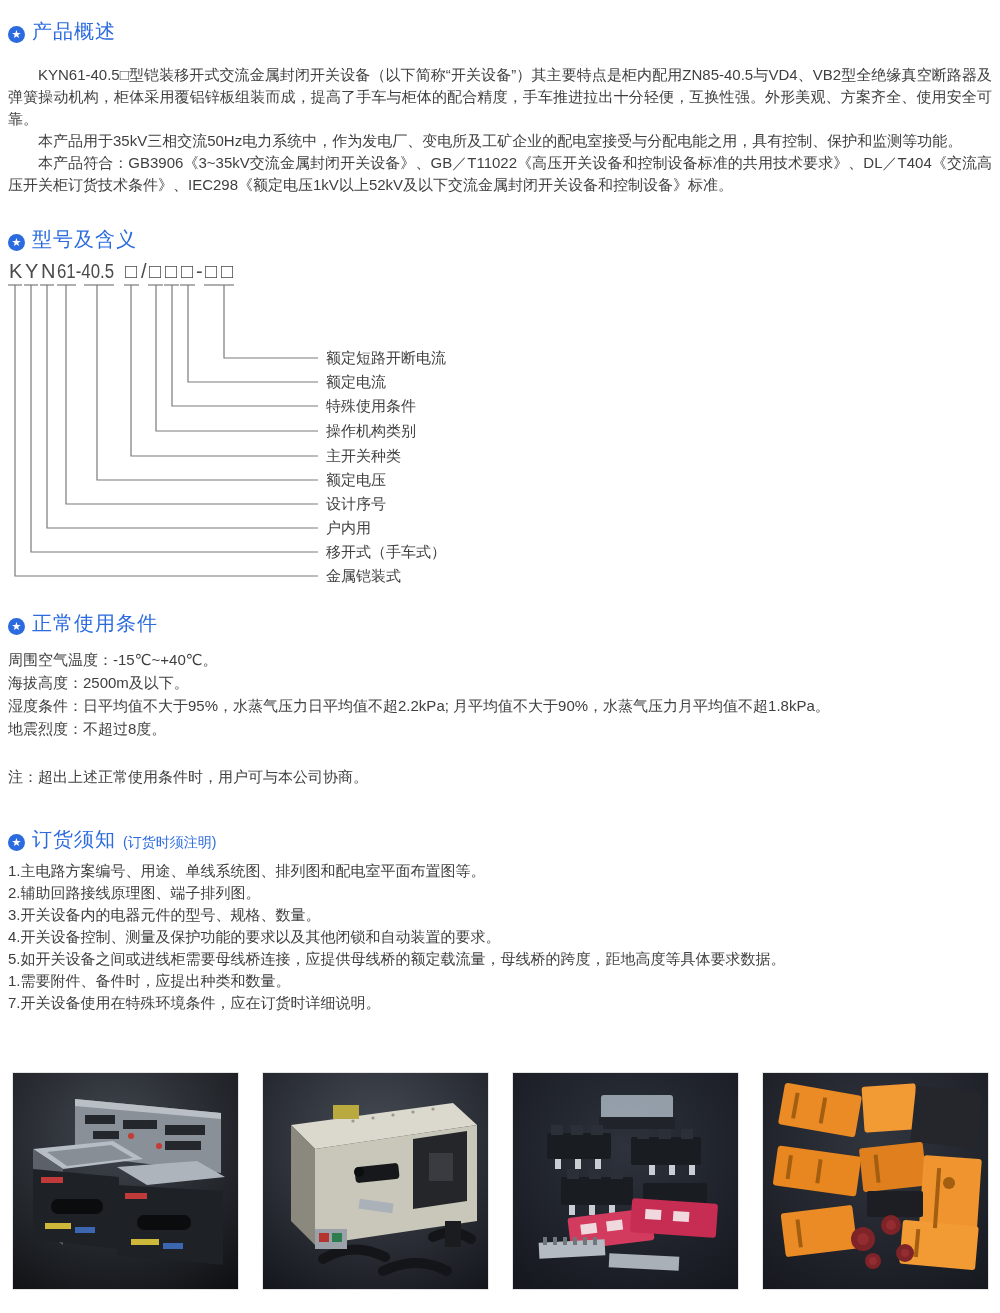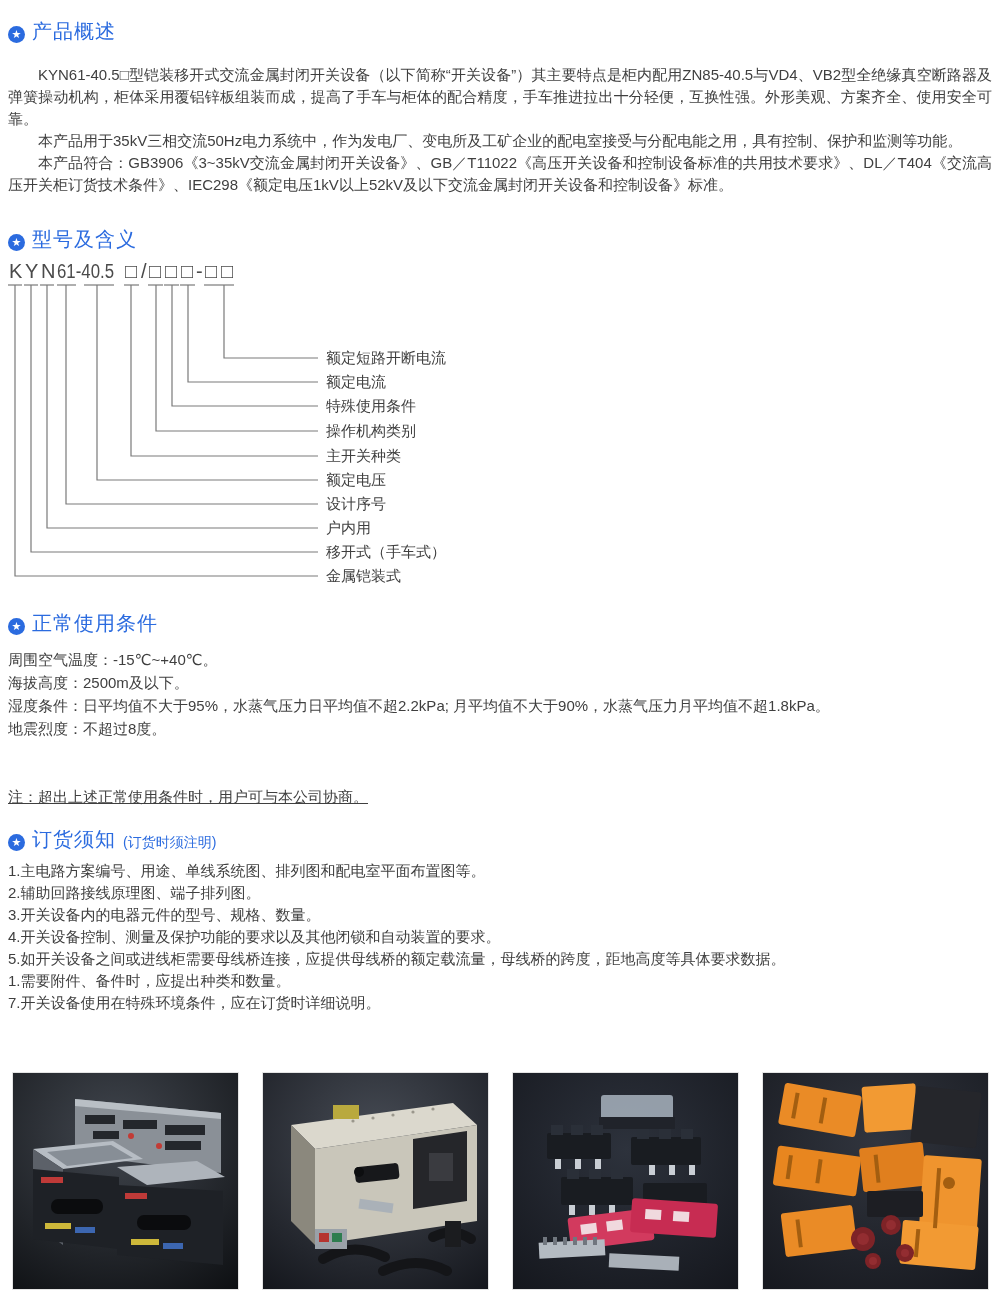--- a/index.html
+++ b/index.html
@@ -89,21 +89,21 @@
   <div class="sec-head" style="top:610px;">
     <span class="star">★</span>
     <span class="t">正常使用条件</span>
   </div>
   <div class="blk" style="top:648px;" id="cond-list">
       <div class="cond-item">周围空气温度：-15℃~+40℃。</div>
       <div class="cond-item">海拔高度：2500m及以下。</div>
       <div class="cond-item">湿度条件：日平均值不大于95%，水蒸气压力日平均值不超2.2kPa; 月平均值不大于90%，水蒸气压力月平均值不超1.8kPa。</div>
       <div class="cond-item">地震烈度：不超过8度。</div>
     </div>
-  <div class="blk note" style="top:786px;text-decoration:underline;">注：超出上述正常使用条件时，用户可与本公司协商。</div>
+  <div class="blk note" style="top:766px;">注：超出上述正常使用条件时，用户可与本公司协商。</div>
 
   <div class="sec-head" style="top:826px;">
     <span class="star">★</span>
     <span class="t">订货须知</span>
     <span class="suffix">(订货时须注明)</span>
   </div>
   <div class="blk" style="top:860px;" id="ord-list">
       <div class="ord-item">1.主电路方案编号、用途、单线系统图、排列图和配电室平面布置图等。</div>
       <div class="ord-item">2.辅助回路接线原理图、端子排列图。</div>
       <div class="ord-item">3.开关设备内的电器元件的型号、规格、数量。</div>

